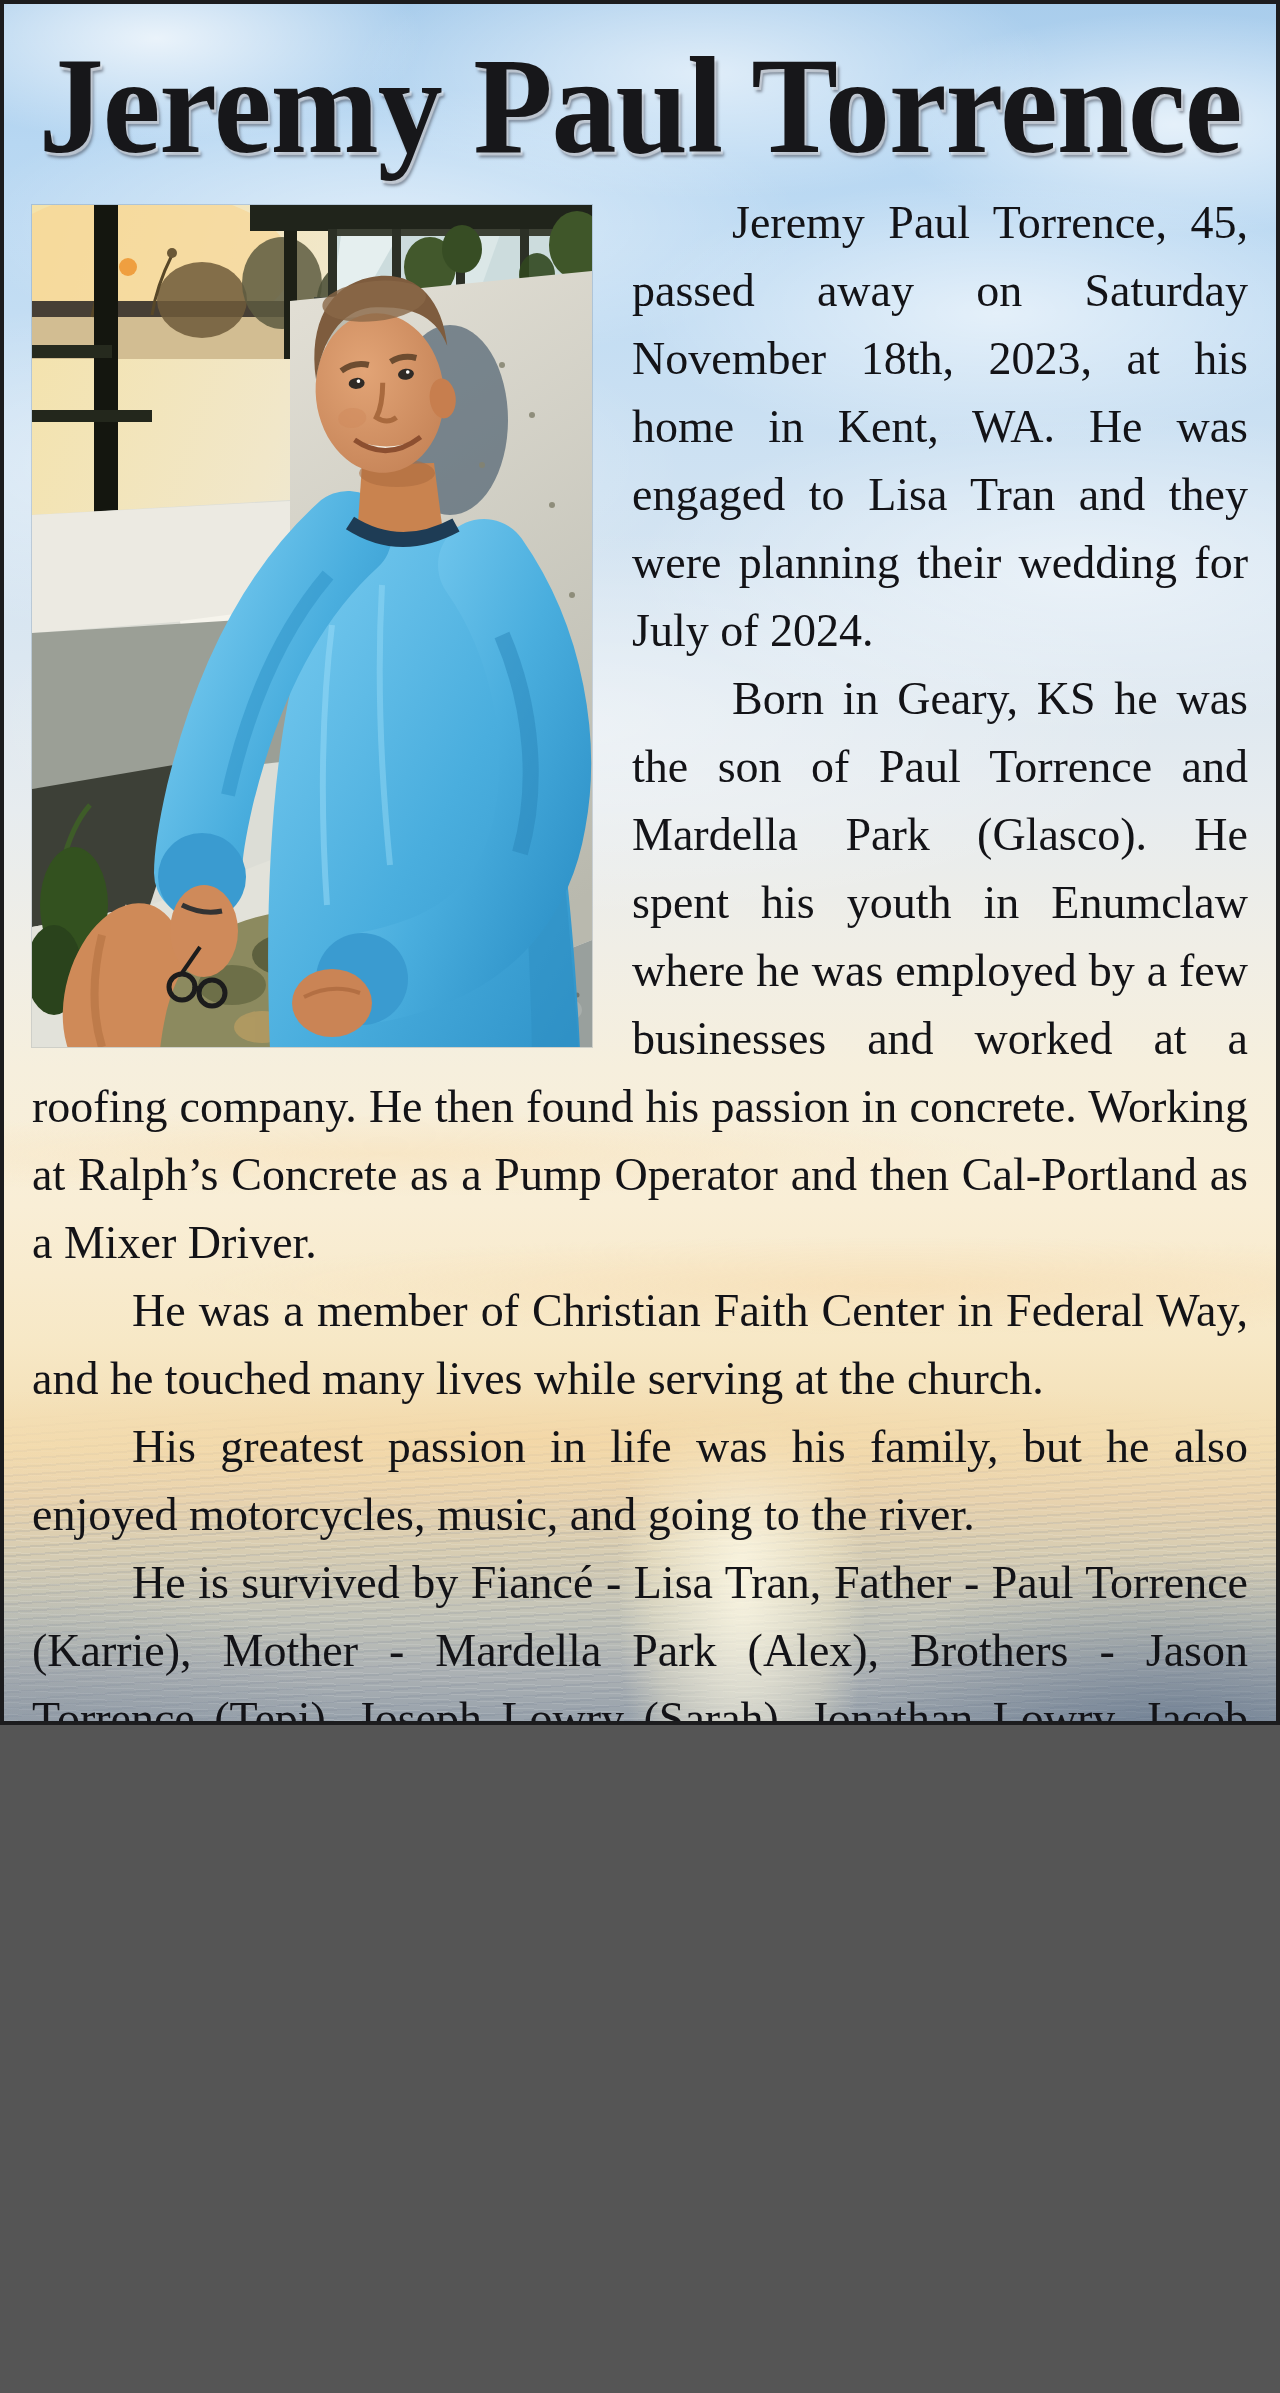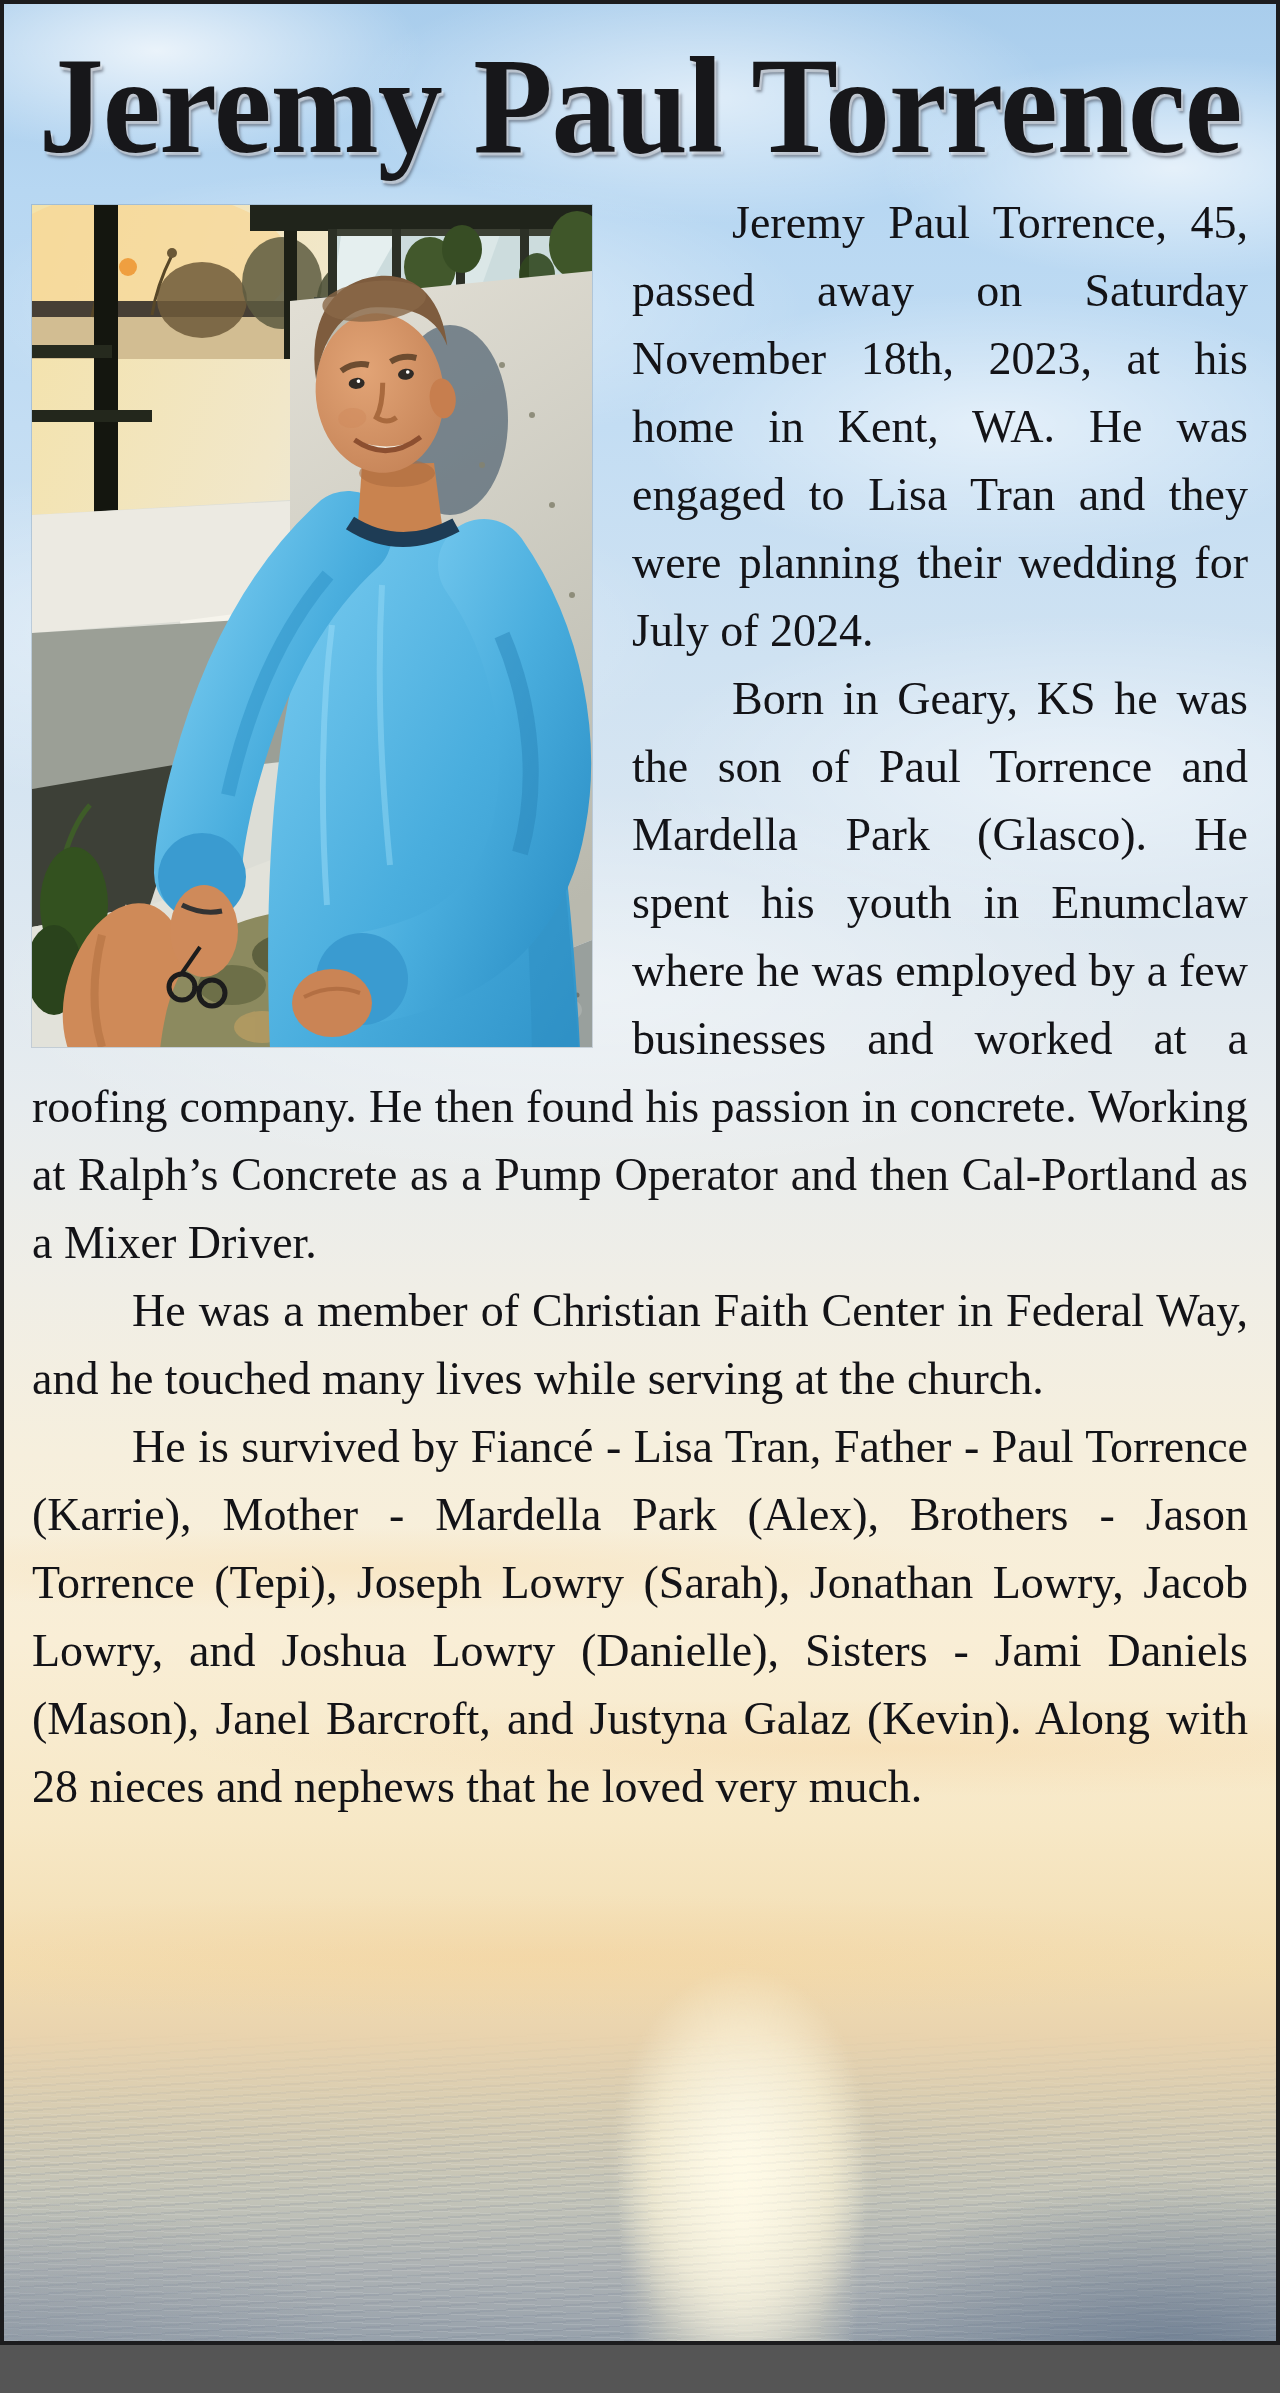--- a/index.html
+++ b/index.html
@@ -1,17 +1,17 @@
 <!DOCTYPE html>
 <html><head>
 <meta charset="utf-8">
 <style>
   html,body { margin:0; padding:0; background:#555; }
   .page {
-    position:relative; width:1280px; height:2345px;
+    position:relative; width:1280px; height:1725px;
     box-sizing:border-box; border:4px solid #1c1c1e;
     overflow:hidden;
     font-family:"Liberation Serif", serif;
     background:linear-gradient(180deg,
       #a9cdec 0%, #b7d7f2 8%, #c3ddf3 18%, #cfe2f2 28%,
       #dbe7f1 38%, #e7ecef 47%, #f0eee6 55%, #f6efdd 62%,
       #f9eed6 70%, #f7e8c6 78%, #f2ddb2 84%, #e9d3ae 87%,
       #d8cdb2 90%, #c2c3b8 94%, #adb2b4 97%, #97a1ab 100%);
   }
   .bg { position:absolute; inset:0; pointer-events:none; }
@@ -258,15 +258,16 @@
               <path d="M 318,232 Q 348,258 384,236" stroke="#8c4f30" stroke-width="5" fill="none"></path>
             </g>
           </g>
         </g>
       </svg>
     </figure>
 
     <p>Jeremy Paul Torrence, 45, passed away on Saturday November 18th, 2023, at his home in Kent, WA. He was engaged to Lisa Tran and they were planning their wedding for July of 2024.</p>
     <p>Born in Geary, KS he was the son of Paul Torrence and Mardella Park (Glasco). He spent his youth in Enumclaw where he was employed by a few businesses and worked at a roofing company. He then found his passion in concrete. Working at Ralph’s Concrete as a Pump Operator and then Cal-Portland as a Mixer Driver.</p>
     <p>He was a member of Christian Faith Center in Federal Way, and he touched many lives while serving at the church.</p>
+    <p>His greatest passion in life was his family, but he also enjoyed motorcycles, music, and going to the river.</p>
     <p>He is survived by Fiancé - Lisa Tran, Father - Paul Torrence (Karrie), Mother - Mardella Park (Alex), Brothers - Jason Torrence (Tepi), Joseph Lowry (Sarah), Jonathan Lowry, Jacob Lowry, and Joshua Lowry (Danielle), Sisters - Jami Daniels (Mason), Janel Barcroft, and Justyna Galaz (Kevin). Along with 28 nieces and nephews that he loved very much.</p>
   </div>
 </div>
 
 </body></html>

